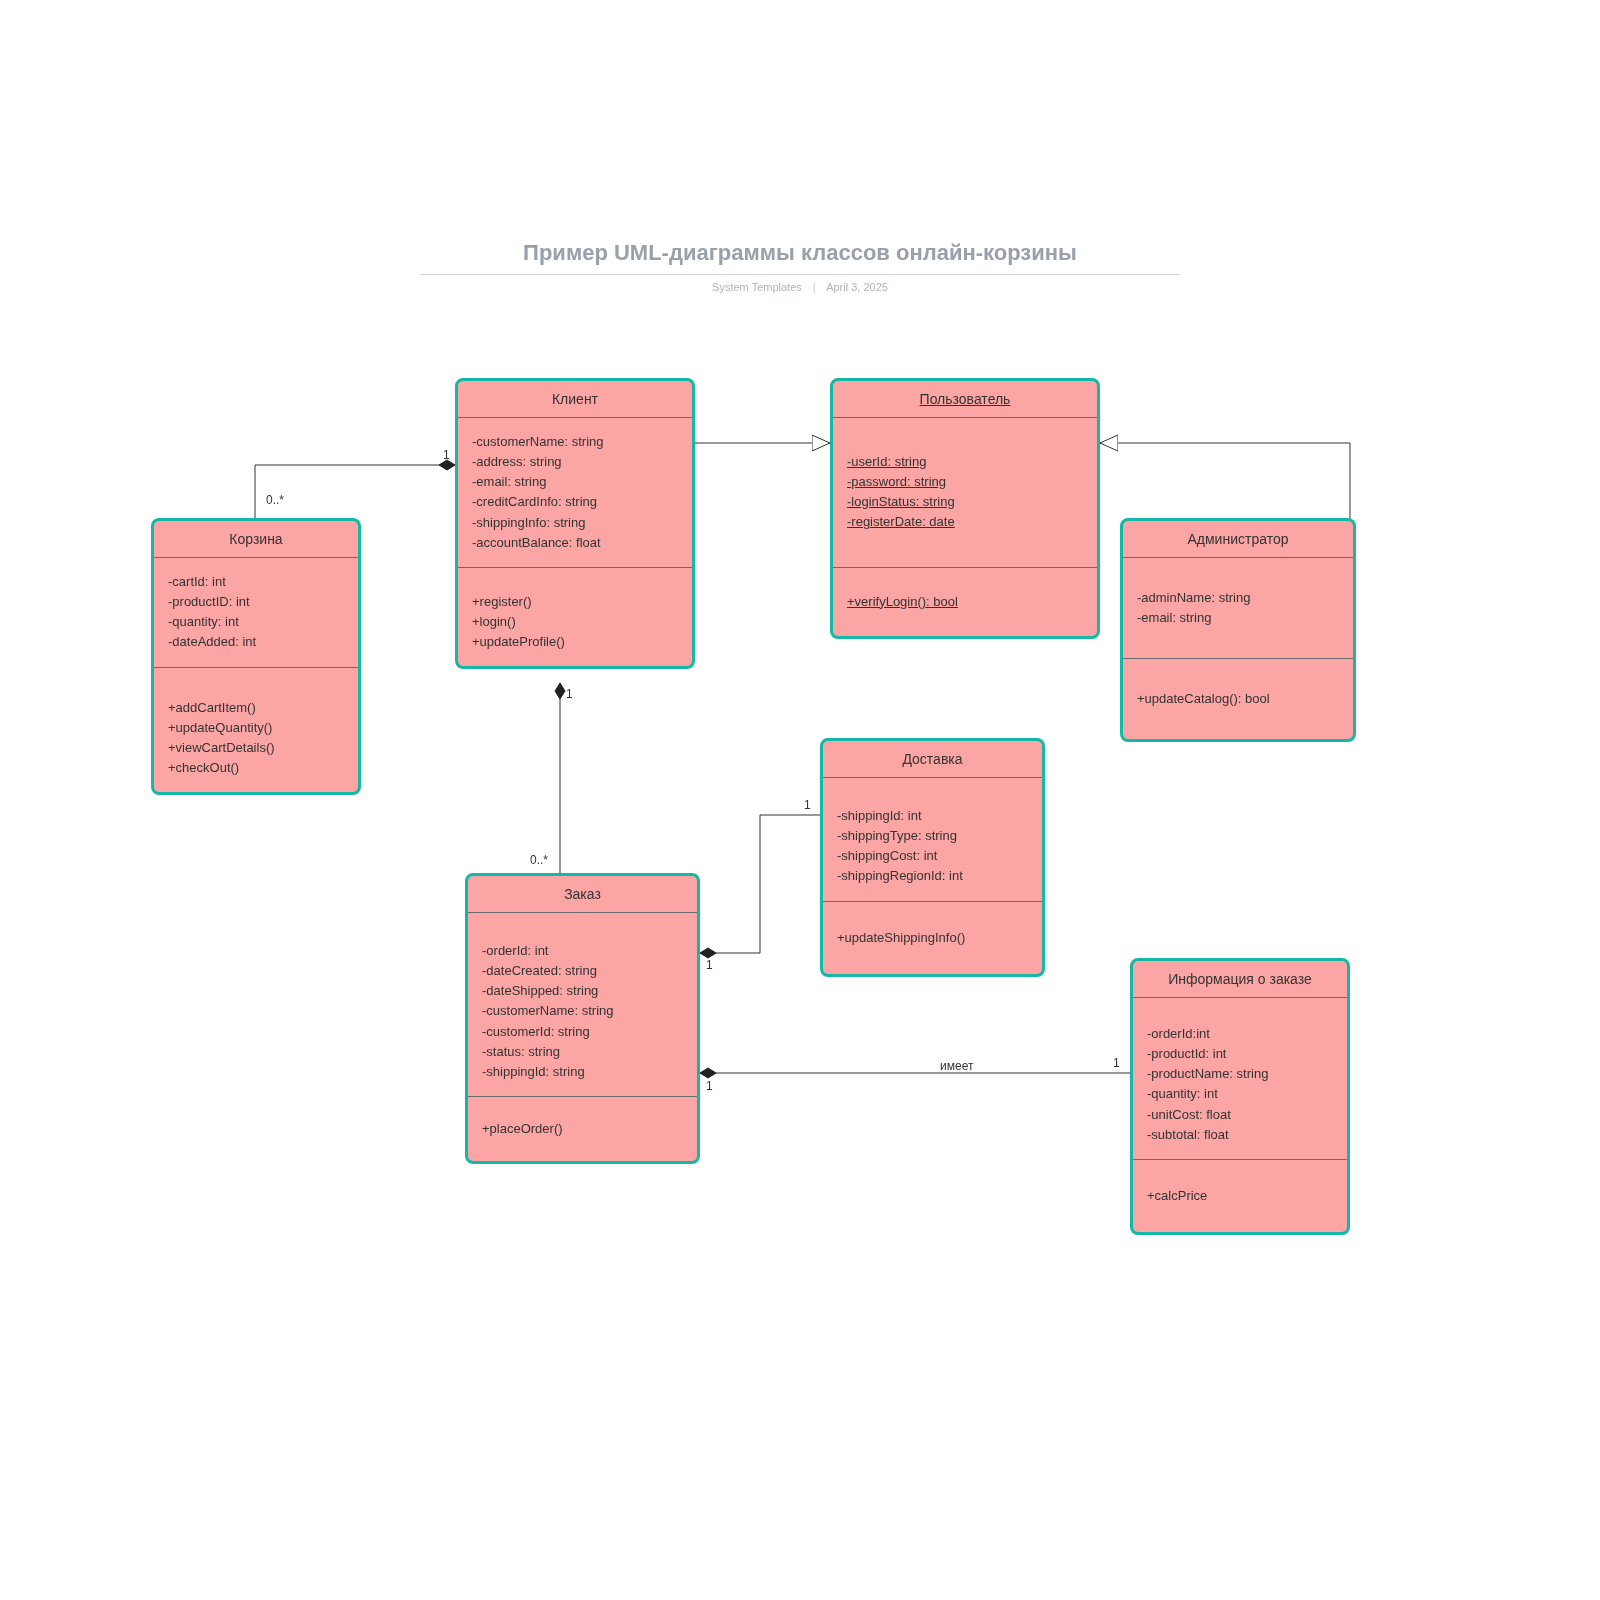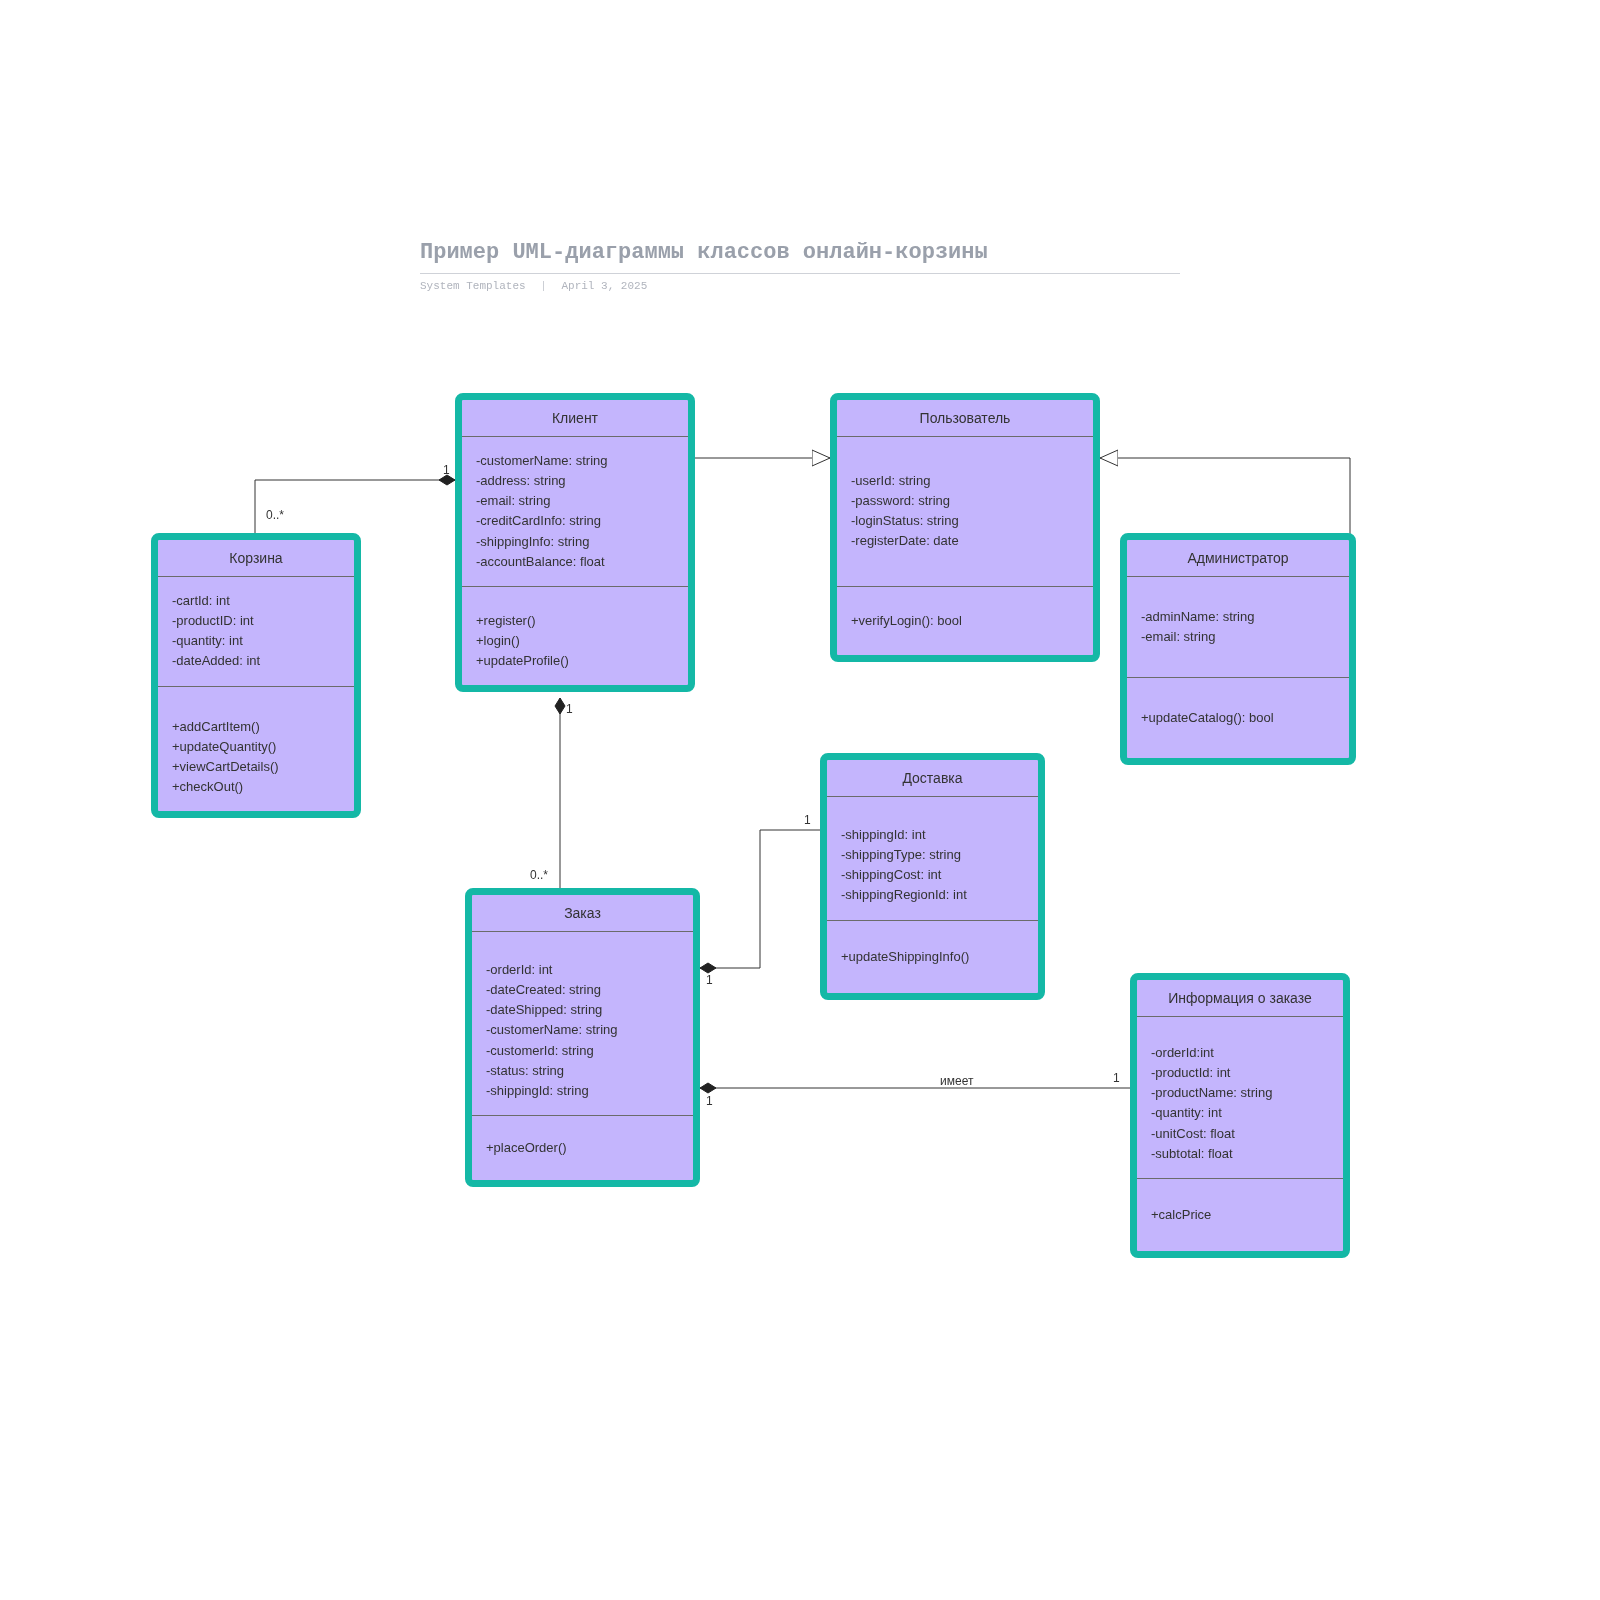--- a/index.html
+++ b/index.html
@@ -7,22 +7,22 @@
     padding: 0;
     width: 1600px;
     height: 1600px;
     background: #ffffff;
     font-family: -apple-system, BlinkMacSystemFont, "Segoe UI", Arial, sans-serif;
     color: #333;
     overflow: hidden;
   }
   .header {
     width: 760px;
-    margin: 240px auto 16px;
-    font-family: Liberation Mono, monospace;
+    margin: 240px auto 0;
+    text-align: center;
   }
   .title {
     font-size: 22px;
     font-weight: 600;
     color: #9aa0ab;
     border-bottom: 1px solid #cfd2d8;
     padding-bottom: 8px;
   }
   .subtitle {
     margin-top: 6px;
@@ -33,22 +33,22 @@
     color: #c7cad1;
     margin: 0 8px;
   }
   .canvas {
     position: relative;
     width: 1600px;
     height: 1200px;
   }
   .uml {
     position: absolute;
-    background: #c4b5fd;
-    border: 7px solid #14b8a6;
+    background: #fca5a5;
+    border: 3px solid #14b8a6;
     border-radius: 8px;
     box-sizing: border-box;
   }
   .uml .name {
     text-align: center;
     font-size: 14px;
     padding: 10px 8px;
     border-bottom: 1px solid #6b6b6b;
   }
   .uml .section {
@@ -138,21 +138,21 @@
       <div class="row">-shippingInfo: string</div>
       <div class="row">-accountBalance: float</div>
     </div>
     <div class="section" style="padding-top:24px">
       <div class="row">+register()</div>
       <div class="row">+login()</div>
       <div class="row">+updateProfile()</div>
     </div>
   </div>
 
-  <div class="uml" style="left:830px; top:85px; width:270px;">
+  <div class="uml" style="left:830px; top:85px; width:270px;text-decoration:underline;">
     <div class="name">Пользователь</div>
     <div class="section" style="padding-top:34px; padding-bottom:34px">
       <div class="row">-userId: string</div>
       <div class="row">-password: string</div>
       <div class="row">-loginStatus: string</div>
       <div class="row">-registerDate: date</div>
     </div>
     <div class="section" style="padding-top:24px; padding-bottom:24px">
       <div class="row">+verifyLogin(): bool</div>
     </div>

